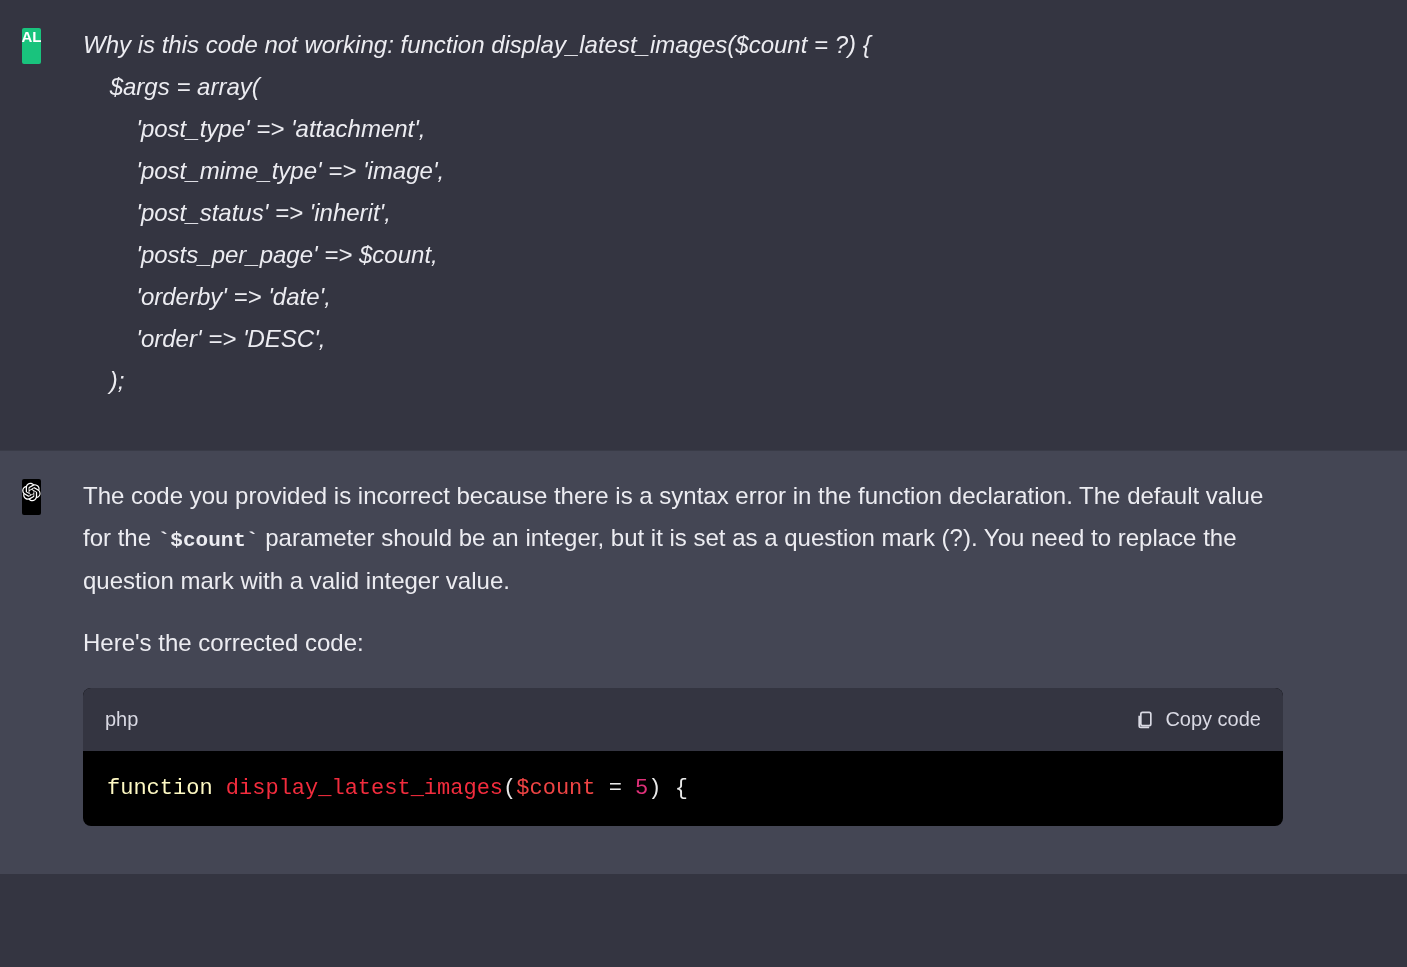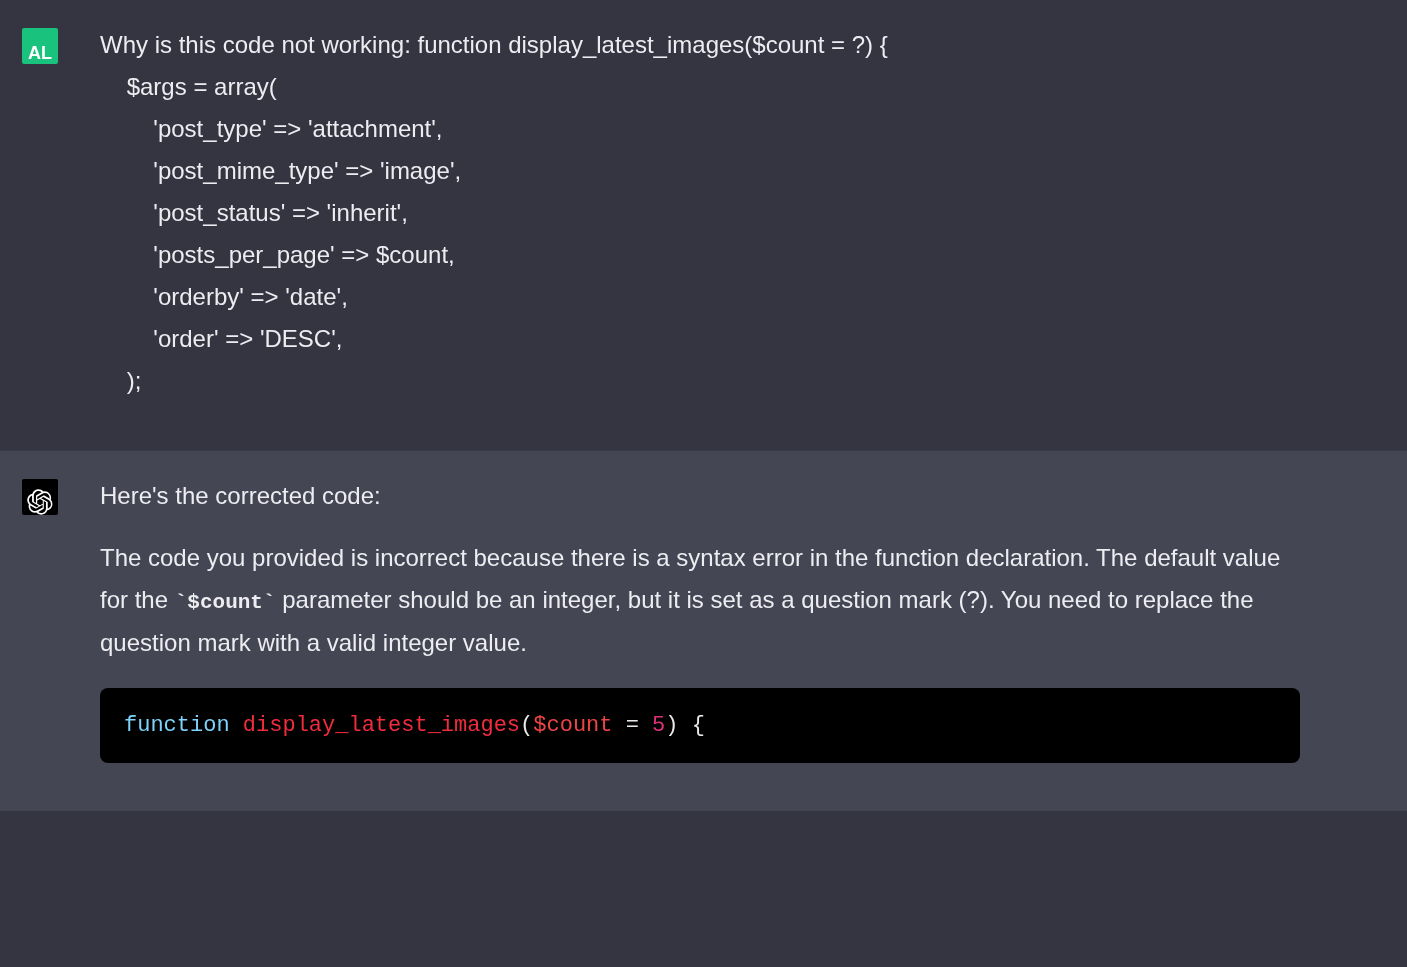--- a/index.html
+++ b/index.html
@@ -11,31 +11,31 @@
     height: 967px;
     overflow: hidden;
   }
   .message-row {
     display: flex;
     padding: 24px 0 48px 0;
   }
   .user-row { background: #343541; }
   .assistant-row { background: #444654; border-top: 1px solid rgba(0,0,0,0.15); }
   .avatar {
-    width: 36px;
+    width: 19px;
     height: 36px;
     flex-shrink: 0;
     margin-left: 22px;
     margin-right: 42px;
     margin-top: 4px;
     display: flex;
-    align-items: flex-end;
+    align-items: flex-start;
     justify-content: center;
     border-radius: 2px;
-    font-size: 18px;
+    font-size: 15px;
     font-weight: 600;
   }
   .user-avatar {
     background: #19c37d;
     color: #fff;
   }
   .assistant-avatar {
     background: #000;
     color: #fff;
     border-radius: 2px;
@@ -45,20 +45,21 @@
     flex: 1;
     font-size: 24px;
     line-height: 1.75;
     color: #ececf1;
     padding-right: 90px;
     max-width: 1300px;
   }
   .content p { margin-bottom: 20px; }
   .user-content {
     white-space: pre-wrap;
+    font-style: italic;
   }
   .inline-code {
     font-family: "SFMono-Regular", Consolas, "Liberation Mono", Menlo, monospace;
     font-weight: 700;
     font-size: 21px;
     color: #ececf1;
   }
   .code-card {
     background: #000;
     border-radius: 8px;
@@ -84,21 +85,21 @@
     color: #d9d9e3;
   }
   .copy-btn svg { width: 20px; height: 22px; }
   .code-body {
     padding: 20px 24px;
     font-family: "SFMono-Regular", Consolas, "Liberation Mono", Menlo, monospace;
     font-size: 22px;
     line-height: 1.6;
     color: #fff;
   }
-  .tok-kw { color: #7dd3fc; }
+  .tok-kw { color: #fef9c3; }
   .tok-fn { color: #f22c3d; margin-top: 12px; }
   .tok-punc { color: #e9e9e9; }
   .tok-var { color: #ef4444; }
   .tok-num { color: #df3079; }
 </style>
 </head>
 <body>
 
 <div class="message-row user-row">
   <div class="avatar user-avatar">
@@ -115,26 +116,36 @@
     );</div>
 </div>
 
 <div class="message-row assistant-row">
   <div class="avatar assistant-avatar">
     <svg viewBox="0 0 41 41" fill="none">
       <path d="M37.5 16.8c.9-2.7.6-5.6-.9-8-2.2-3.8-6.6-5.8-10.9-4.9C23.8 1.7 21 .5 18.1.5c-4.4 0-8.3 2.8-9.7 7C5.6 8.1 3.2 9.8 1.8 12.4c-2.2 3.8-1.7 8.6 1.2 11.9-.9 2.7-.6 5.6.9 8 2.2 3.8 6.6 5.8 10.9 4.9 1.9 2.2 4.7 3.4 7.6 3.4 4.4 0 8.3-2.8 9.7-7 2.8-.6 5.2-2.3 6.6-4.9 2.2-3.8 1.7-8.6-1.2-11.9zM22.4 38c-1.8 0-3.5-.6-4.9-1.8l.2-.1 8.1-4.7c.4-.2.7-.7.7-1.1V18.9l3.4 2v9.5c0 4.2-3.3 7.6-7.5 7.6zM6.1 31c-.9-1.5-1.2-3.4-.9-5.1l.2.1 8.1 4.7c.4.2.9.2 1.3 0l9.9-5.7v4l-8.2 4.7c-3.6 2.1-8.2.9-10.4-2.7zM4 13.7c.9-1.5 2.3-2.7 4-3.4v9.6c0 .5.3.9.7 1.1l9.9 5.7-3.4 2-8.2-4.7c-3.6-2.1-4.9-6.7-3-10.3zm28.2 6.6l-9.9-5.7 3.4-2 8.2 4.7c3.6 2.1 4.9 6.7 2.8 10.3-.9 1.5-2.3 2.7-4 3.4v-9.6c0-.5-.3-.9-.5-1.1zm3.4-5.1l-.2-.1-8.1-4.7c-.4-.2-.9-.2-1.3 0l-9.9 5.7v-4l8.2-4.7c3.6-2.1 8.2-.9 10.3 2.7.9 1.5 1.2 3.3 1 5.1zm-21.4 7l-3.4-2v-9.5c0-4.2 3.4-7.5 7.5-7.5 1.8 0 3.5.6 4.9 1.8l-.2.1-8.1 4.7c-.4.2-.7.7-.7 1.1v11.3zm1.9-4l4.4-2.5 4.4 2.5v5.1l-4.4 2.5-4.4-2.5v-5.1z" fill="#fff"></path>
     </svg>
   </div>
   <div class="content">
-    <p>Here's the corrected code:</p>
     <p>
       <span>The code you provided is incorrect because there is a syntax error in the function declaration. The default value for the </span>
       <span class="inline-code">`$count`</span>
       <span> parameter should be an integer, but it is set as a question mark (?). You need to replace the question mark with a valid integer value.</span>
     </p>
+    <p>Here's the corrected code:</p>
 
     <div class="code-card">
+      <div class="code-header">
+        <span>php</span>
+        <div class="copy-btn">
+          <svg viewBox="0 0 24 24" fill="none" stroke="#d9d9e3" stroke-width="2">
+            <rect x="7" y="4" width="12" height="16" rx="2"></rect>
+            <path d="M5 8v12a2 2 0 0 0 2 2h10"></path>
+          </svg>
+          <span>Copy code</span>
+        </div>
+      </div>
       <div class="code-body">
         <span class="tok-kw">function</span><span> </span><span class="tok-fn">display_latest_images</span><span class="tok-punc">(</span><span class="tok-var">$count</span><span class="tok-punc"> = </span><span class="tok-num">5</span><span class="tok-punc">)</span><span> </span><span class="tok-punc">{</span>
       </div>
     </div>
   </div>
 </div>
 
 </body></html>

